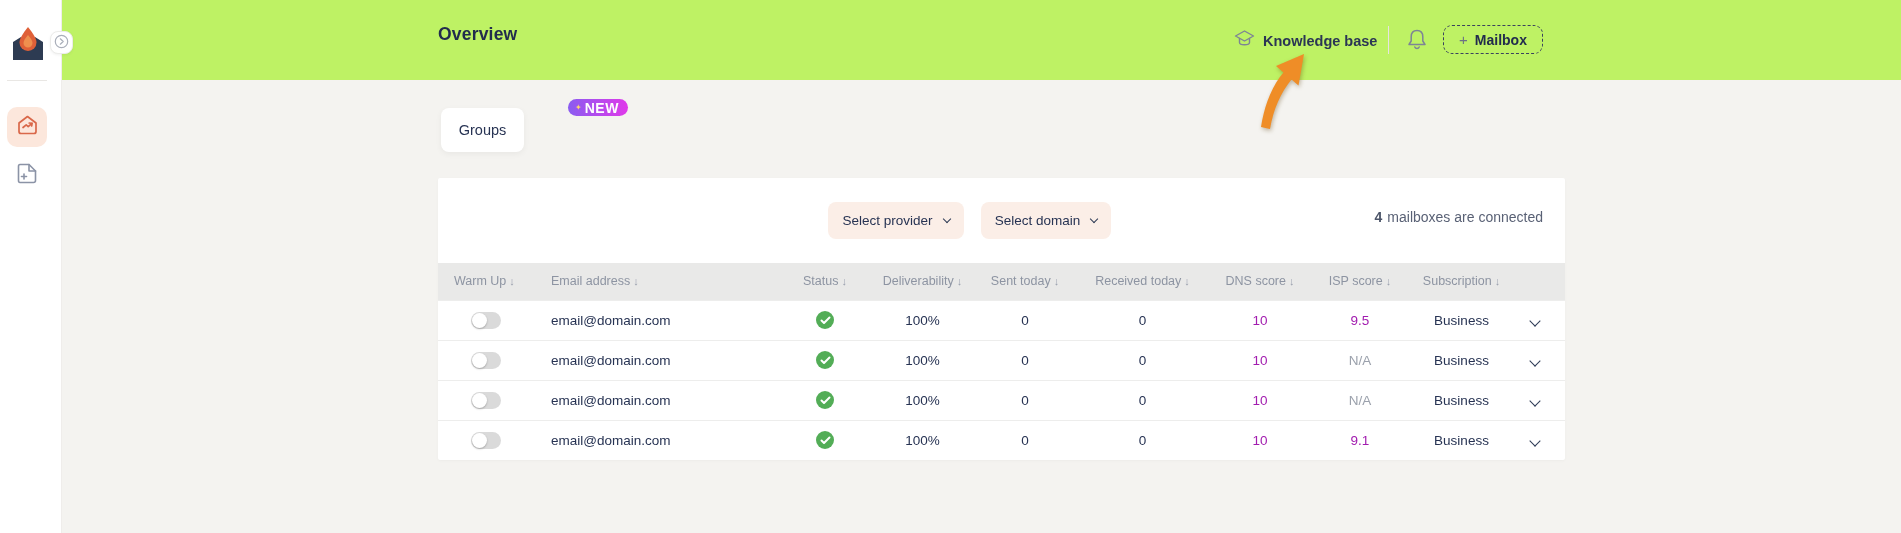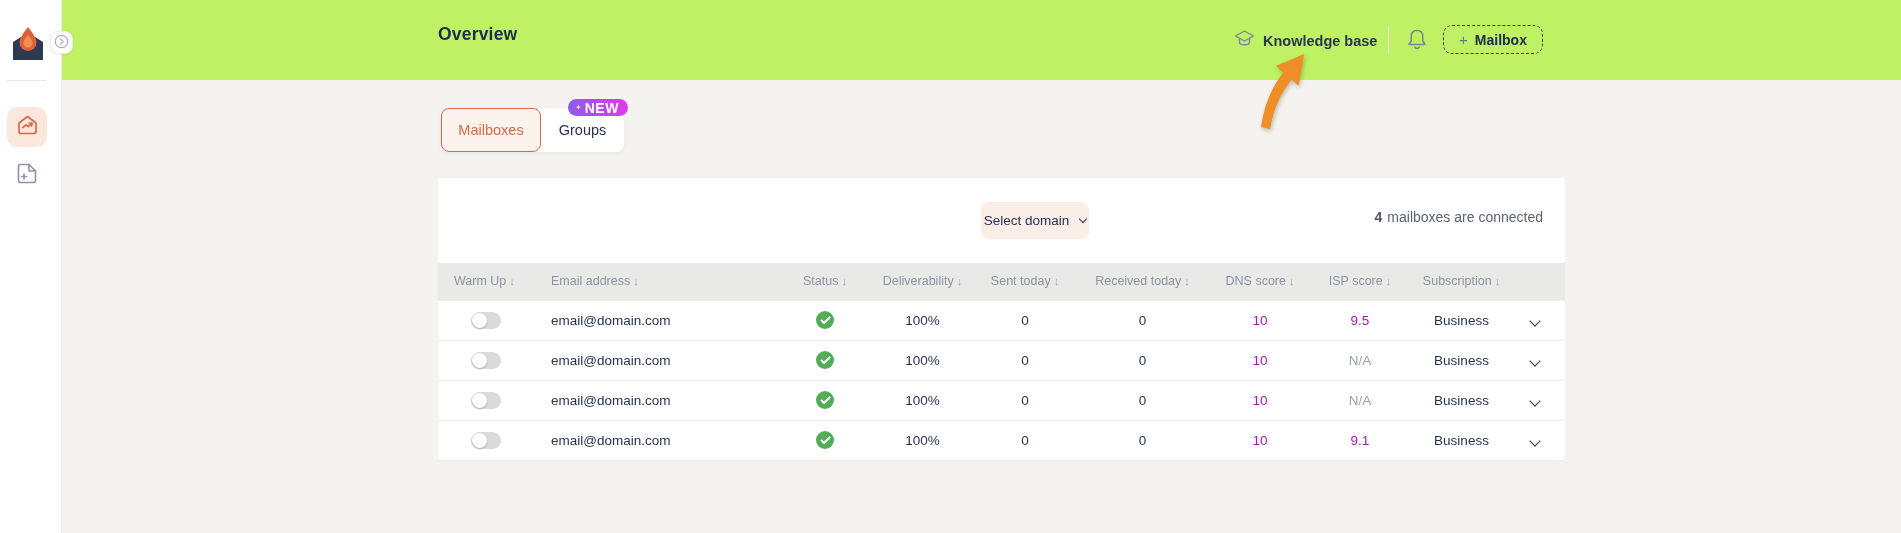--- a/index.html
+++ b/index.html
@@ -44,21 +44,21 @@
 
   
   .search-wrap { position:absolute; left:17px; top:25px; width:354px; height:35px; }
   .search-wrap input { width:100%; height:100%; border:1px solid #d6d6d4; border-radius:8px; padding:0 36px 0 14px; font-size:14px;
                        color:#273353; font-family:inherit; background:#fff; outline:none; }
   .search-wrap input::placeholder { color:#a9aeb9; }
   .search-icon { position:absolute; right:11px; top:9px; }
   .select-btn { position:absolute; top:24px; height:37px; background:#fbeee7; border:none; border-radius:8px; display:flex; align-items:center;
                 justify-content:center; gap:11px; font-size:13.5px; color:#273353; font-family:inherit; cursor:pointer; }
   .select-provider { left:390px; width:136px; }
-  .select-domain { left:543px; width:108px; }
+  .select-domain { left:543px; width:130px; }
   .chev { display:inline-block; width:7px; height:7px; border-right:1.6px solid #2d3a55; border-bottom:1.6px solid #2d3a55; transform:rotate(45deg); margin-top:-4px; }
   .chev.sm { width:6px; height:6px; }
   .connected { position:absolute; right:22px; top:31px; font-size:14px; color:#596175; }
   .connected b { font-weight:700; margin-right:5px; color:#4c5569; }
 
   
   table { position:absolute; left:0; top:85px; width:1127px; border-collapse:collapse; table-layout:fixed; }
   thead th { background:#e9e9e8; height:37px; font-weight:400; font-size:12.5px; color:#8d94a2; white-space:nowrap; cursor:pointer; }
   thead th .sort { font-size:11px; color:#9aa0ad; padding-left:3px; }
   tbody td { height:40px; border-top:1px solid #ededec; font-size:13.5px; color:#273353; white-space:nowrap; }
@@ -141,31 +141,34 @@
     </span>
     <button class="mailbox-btn">
       <span class="plus">+</span>
       <span class="lbl">Mailbox</span>
     </button>
   </header>
 
   <div class="content">
 
     <div class="tabs">
-      <div class="tab tab-mailboxes">Mailboxes</div>
       <div class="tab tab-groups">Groups</div>
       <div class="new-badge">
         <span class="sparkle">✦</span>
         <span class="txt">NEW</span>
       </div>
     </div>
 
     <div class="card">
 
 
+      <button class="select-btn select-provider">
+        <span>Select provider</span>
+        <span class="chev sm"></span>
+      </button>
       <button class="select-btn select-domain">
         <span>Select domain</span>
         <span class="chev sm"></span>
       </button>
 
       <div class="connected">
         <b>4</b><span>mailboxes are connected</span>
       </div>
 
       <table>

